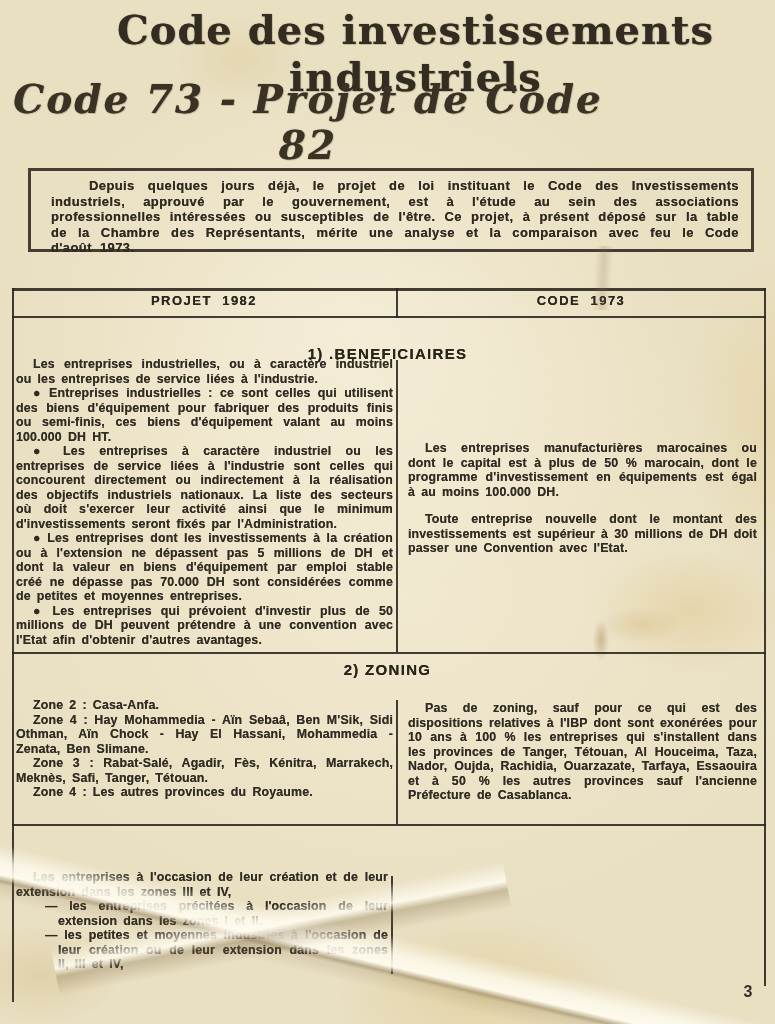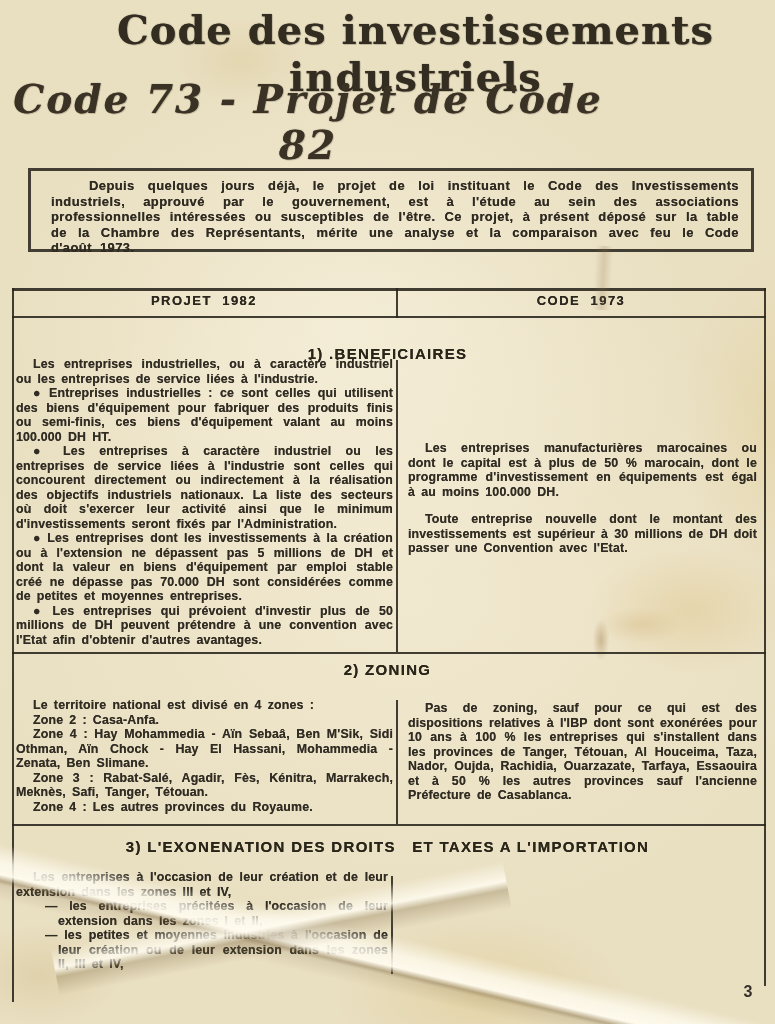--- a/index.html
+++ b/index.html
@@ -124,31 +124,29 @@
     <p class="p-indent">●  Les entreprises dont les investissements à la création ou à l'extension ne dépassent pas 5 millions de DH et dont la valeur en biens d'équipement par emploi stable créé ne dépasse pas 70.000 DH sont considérées comme de petites et moyennes entreprises.</p>
     <p class="p-indent">●  Les entreprises qui prévoient d'investir plus de 50 millions de DH peuvent prétendre à une convention avec l'Etat afin d'obtenir d'autres avantages.</p>
   </div>
   <div class="abs col" style="left:408px;top:441px;width:349px;">
     <p class="p-indent">Les entreprises manufacturières marocaines ou dont le capital est à plus de 50 % marocain, dont le programme d'investissement en équipements est égal à au moins 100.000 DH.</p>
     <p class="p-indent p-gap">Toute entreprise nouvelle dont le montant des investissements est supérieur à 30 millions de DH doit passer une Convention avec l'Etat.</p>
   </div>
 
   <div class="abs sec-heading" style="top:661px;">2) ZONING</div>
   <div class="abs col" style="left:16px;top:698px;width:377px;">
-    <p class="p-indent">Le territoire national est divisé en 4 zones :</p>
     <p class="p-indent">Zone 2 : Casa-Anfa.</p>
     <p class="p-indent">Zone 4 : Hay Mohammedia - Aïn Sebaâ, Ben M'Sik, Sidi Othman, Aïn Chock - Hay El Hassani, Mohammedia - Zenata, Ben Slimane.</p>
     <p class="p-indent">Zone 3 : Rabat-Salé, Agadir, Fès, Kénitra, Marrakech, Meknès, Safi, Tanger, Tétouan.</p>
     <p class="p-indent">Zone 4 : Les autres provinces du Royaume.</p>
   </div>
   <div class="abs col" style="left:408px;top:701px;width:349px;">
     <p class="p-indent">Pas de zoning, sauf pour ce qui est des dispositions relatives à l'IBP dont sont exonérées pour 10 ans à 100 % les entreprises qui s'installent dans les provinces de Tanger, Tétouan, Al Houceima, Taza, Nador, Oujda, Rachidia, Ouarzazate, Tarfaya, Essaouira et à 50 % les autres provinces sauf l'ancienne Préfecture de Casablanca.</p>
   </div>
 
-  <div class="abs sec-heading" style="top:838px;">3) L'EXONENATION DES DROITS   ET TAXES A L'IMPORTATION</div>
   <div class="abs col" style="left:16px;top:870px;width:372px;">
     <p class="p-indent">Les entreprises à l'occasion de leur création et de leur extension dans les zones III et IV,</p>
     <p class="p-dash">— les entreprises précitées à l'occasion de leur extension dans les zones I et II,</p>
     <p class="p-dash">— les petites et moyennes industries à l'occasion de leur création ou de leur extension dans les zones II, III et IV,</p>
   </div>
 
   <div class="abs page-number">3</div>
 
   <div class="abs crease crease-a"></div>
   <div class="abs crease crease-b"></div>

